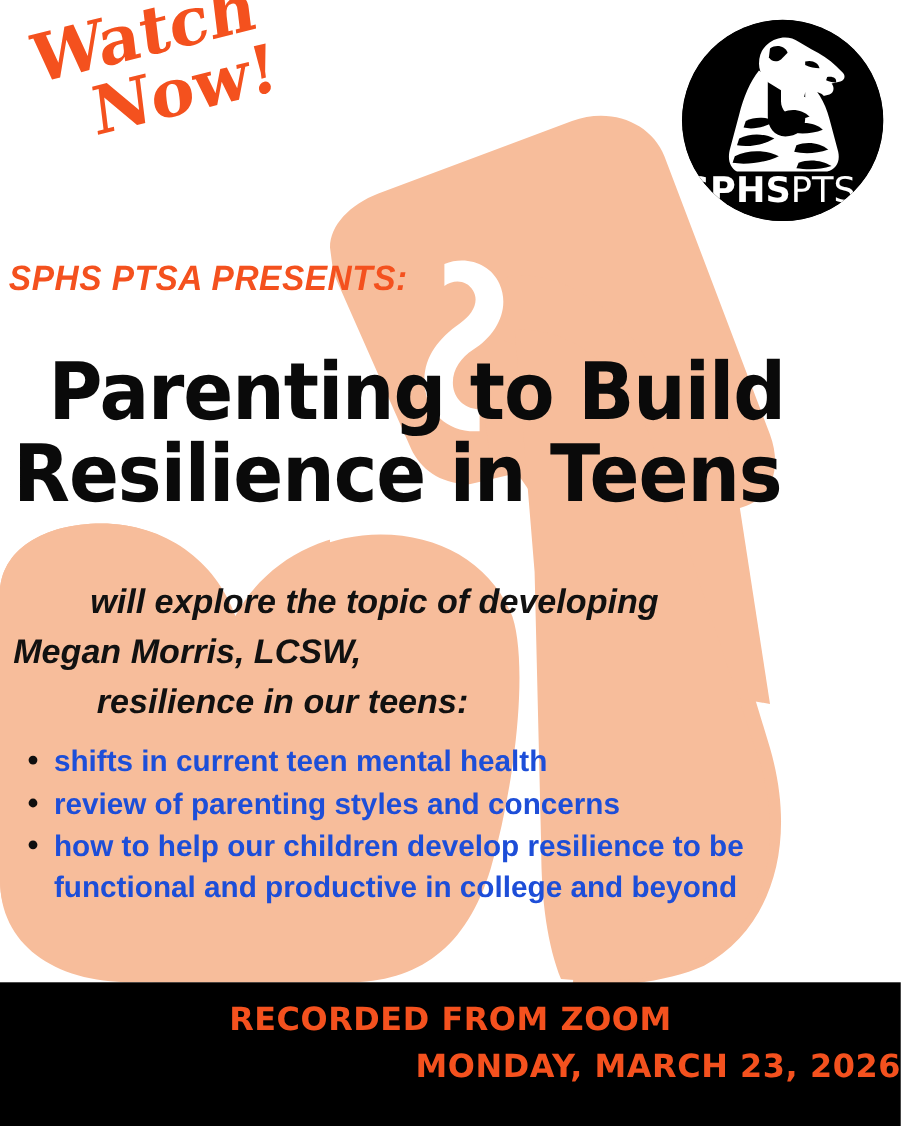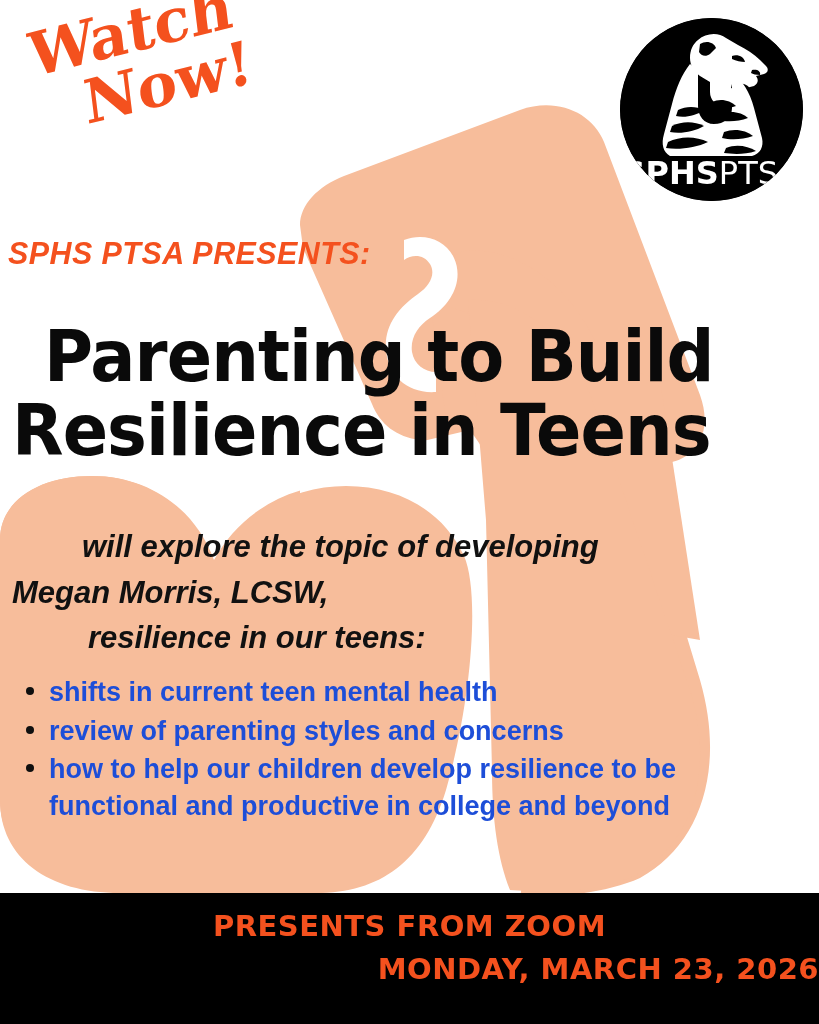--- a/index.html
+++ b/index.html
@@ -329,17 +329,17 @@
       <span class="bullet-dot"></span>
       <span>review of parenting styles and concerns</span>
     </li>
     <li>
       <span class="bullet-dot"></span>
       <span>how to help our children develop resilience to be functional and productive in college and beyond</span>
     </li>
   </ul>
 
   <div id="footer-banner">
-    <span class="footer-line" id="footer-line-1">PRESENTS FROM ZOOM</span>
+    <span class="footer-line" id="footer-line-1">RECORDED FROM ZOOM</span>
     <span class="footer-line" id="footer-line-2">MONDAY, MARCH 23, 2026</span>
   </div>
 
 </div>
 
 </body></html>

